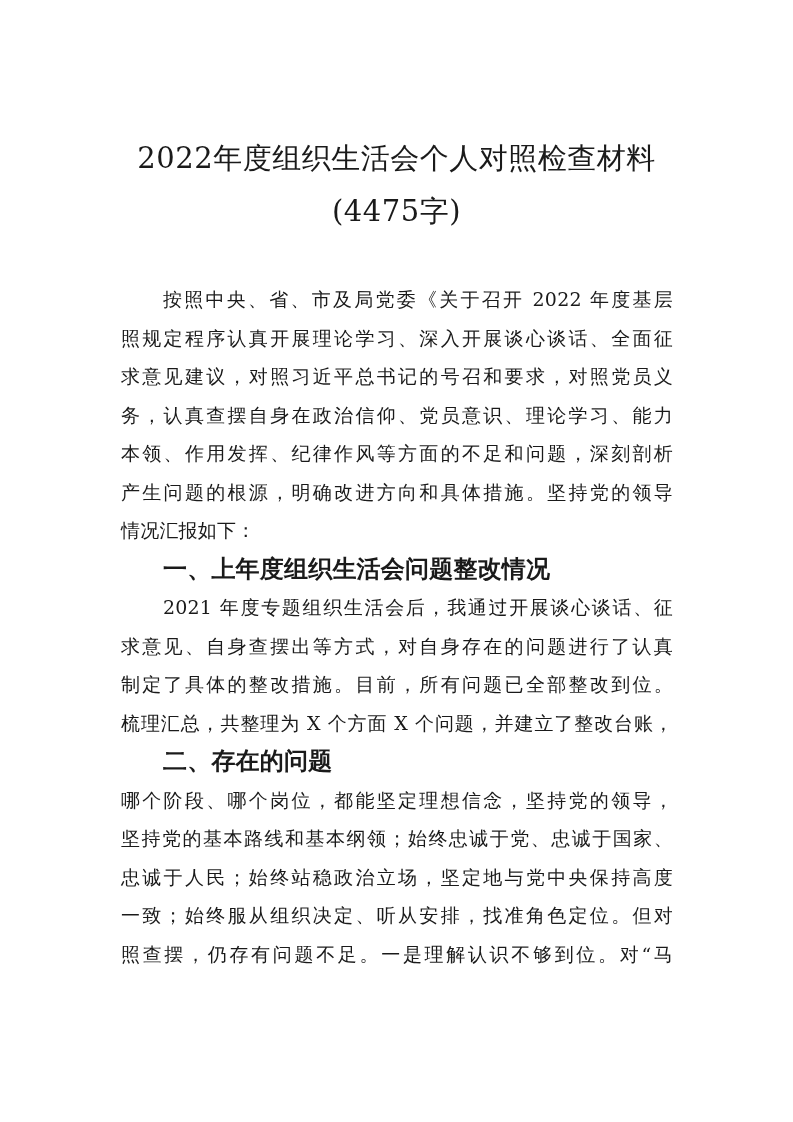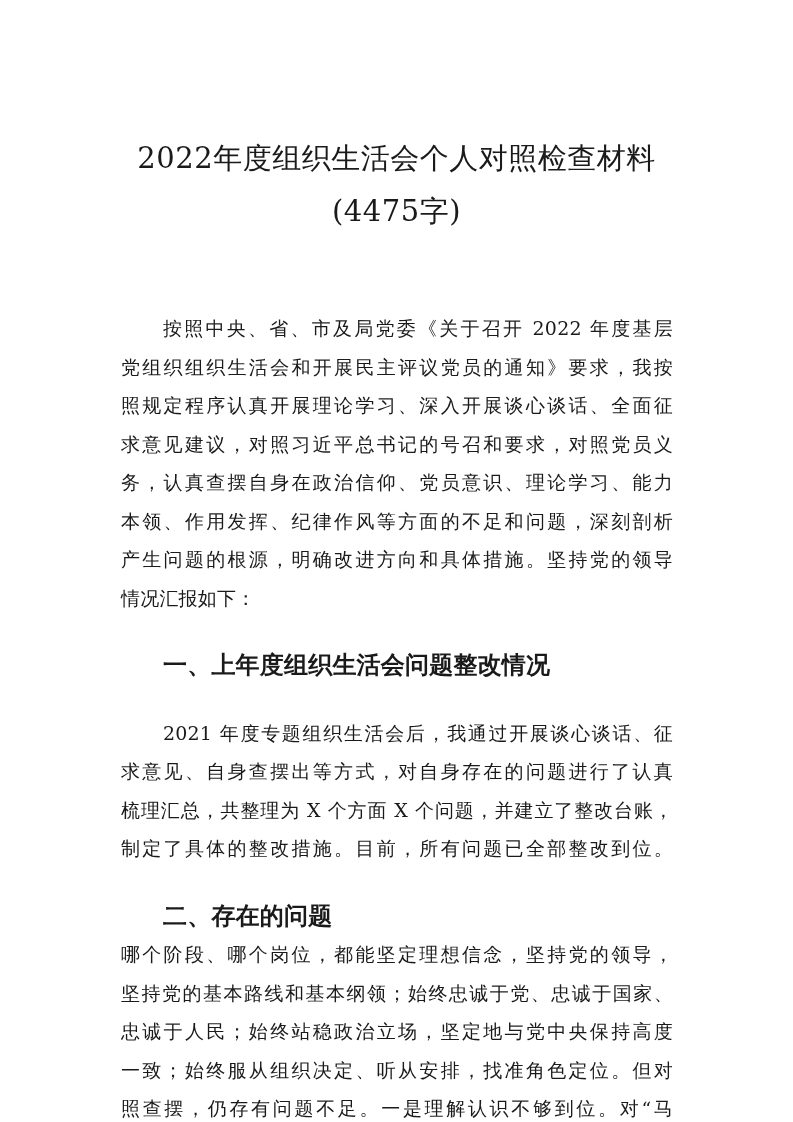--- a/index.html
+++ b/index.html
@@ -7,44 +7,43 @@
          font-family: "DejaVu Serif", "Liberation Serif", serif; color: #1a1a1a; }
   .page { position: absolute; left: 0; top: 0; width: 793px; height: 1122px; background: #fff; padding-left: 35px; }
   .title { position: absolute; left: 0; width: 793px; text-align: center;
            font-size: 29px; line-height: 36px; letter-spacing: 0.5px; white-space: nowrap; }
   .title1 { top: 140px; }
   .title2 { top: 193px; }
   .body { position: absolute; left: 121px; width: 552px; top: 280px; }
   .line { height: 38.5px; line-height: 38.5px; font-size: 19px; white-space: nowrap;
           text-align: justify; text-align-last: justify; letter-spacing: 0.2px; }
   .line.last { text-align-last: left; }
-  .indent { padding-left: 42px; margin-top: 29px; }
+  .indent { padding-left: 42px; }
   .heading { font-family: "DejaVu Sans", "Liberation Sans", sans-serif; font-weight: bold;
              text-align-last: left; font-size: 24px; }
 </style>
 </head>
 <body>
 
 <div class="page">
   <div class="title title1">2022年度组织生活会个人对照检查材料</div>
   <div class="title title2">(4475字)</div>
   <div class="body" id="body">
       <div class="line indent">按照中央、省、市及局党委《关于召开 2022 年度基层</div>
-      <div class="line">党组织组织生活会和开展民主评议党员的通知》要求，我按</div>
       <div class="line">照规定程序认真开展理论学习、深入开展谈心谈话、全面征</div>
       <div class="line">求意见建议，对照习近平总书记的号召和要求，对照党员义</div>
       <div class="line">务，认真查摆自身在政治信仰、党员意识、理论学习、能力</div>
       <div class="line">本领、作用发挥、纪律作风等方面的不足和问题，深刻剖析</div>
       <div class="line">产生问题的根源，明确改进方向和具体措施。坚持党的领导</div>
       <div class="line last">情况汇报如下：</div>
       <div class="line indent heading">一、上年度组织生活会问题整改情况</div>
       <div class="line indent">2021 年度专题组织生活会后，我通过开展谈心谈话、征</div>
       <div class="line">求意见、自身查摆出等方式，对自身存在的问题进行了认真</div>
+      <div class="line">制定了具体的整改措施。目前，所有问题已全部整改到位。</div>
       <div class="line">梳理汇总，共整理为 X 个方面 X 个问题，并建立了整改台账，</div>
-      <div class="line">制定了具体的整改措施。目前，所有问题已全部整改到位。</div>
       <div class="line indent heading">二、存在的问题</div>
       <div class="line">哪个阶段、哪个岗位，都能坚定理想信念，坚持党的领导，</div>
       <div class="line">坚持党的基本路线和基本纲领；始终忠诚于党、忠诚于国家、</div>
       <div class="line">忠诚于人民；始终站稳政治立场，坚定地与党中央保持高度</div>
       <div class="line">一致；始终服从组织决定、听从安排，找准角色定位。但对</div>
       <div class="line">照查摆，仍存有问题不足。一是理解认识不够到位。对“马</div>
     </div>
 </div>
 
 </body></html>

